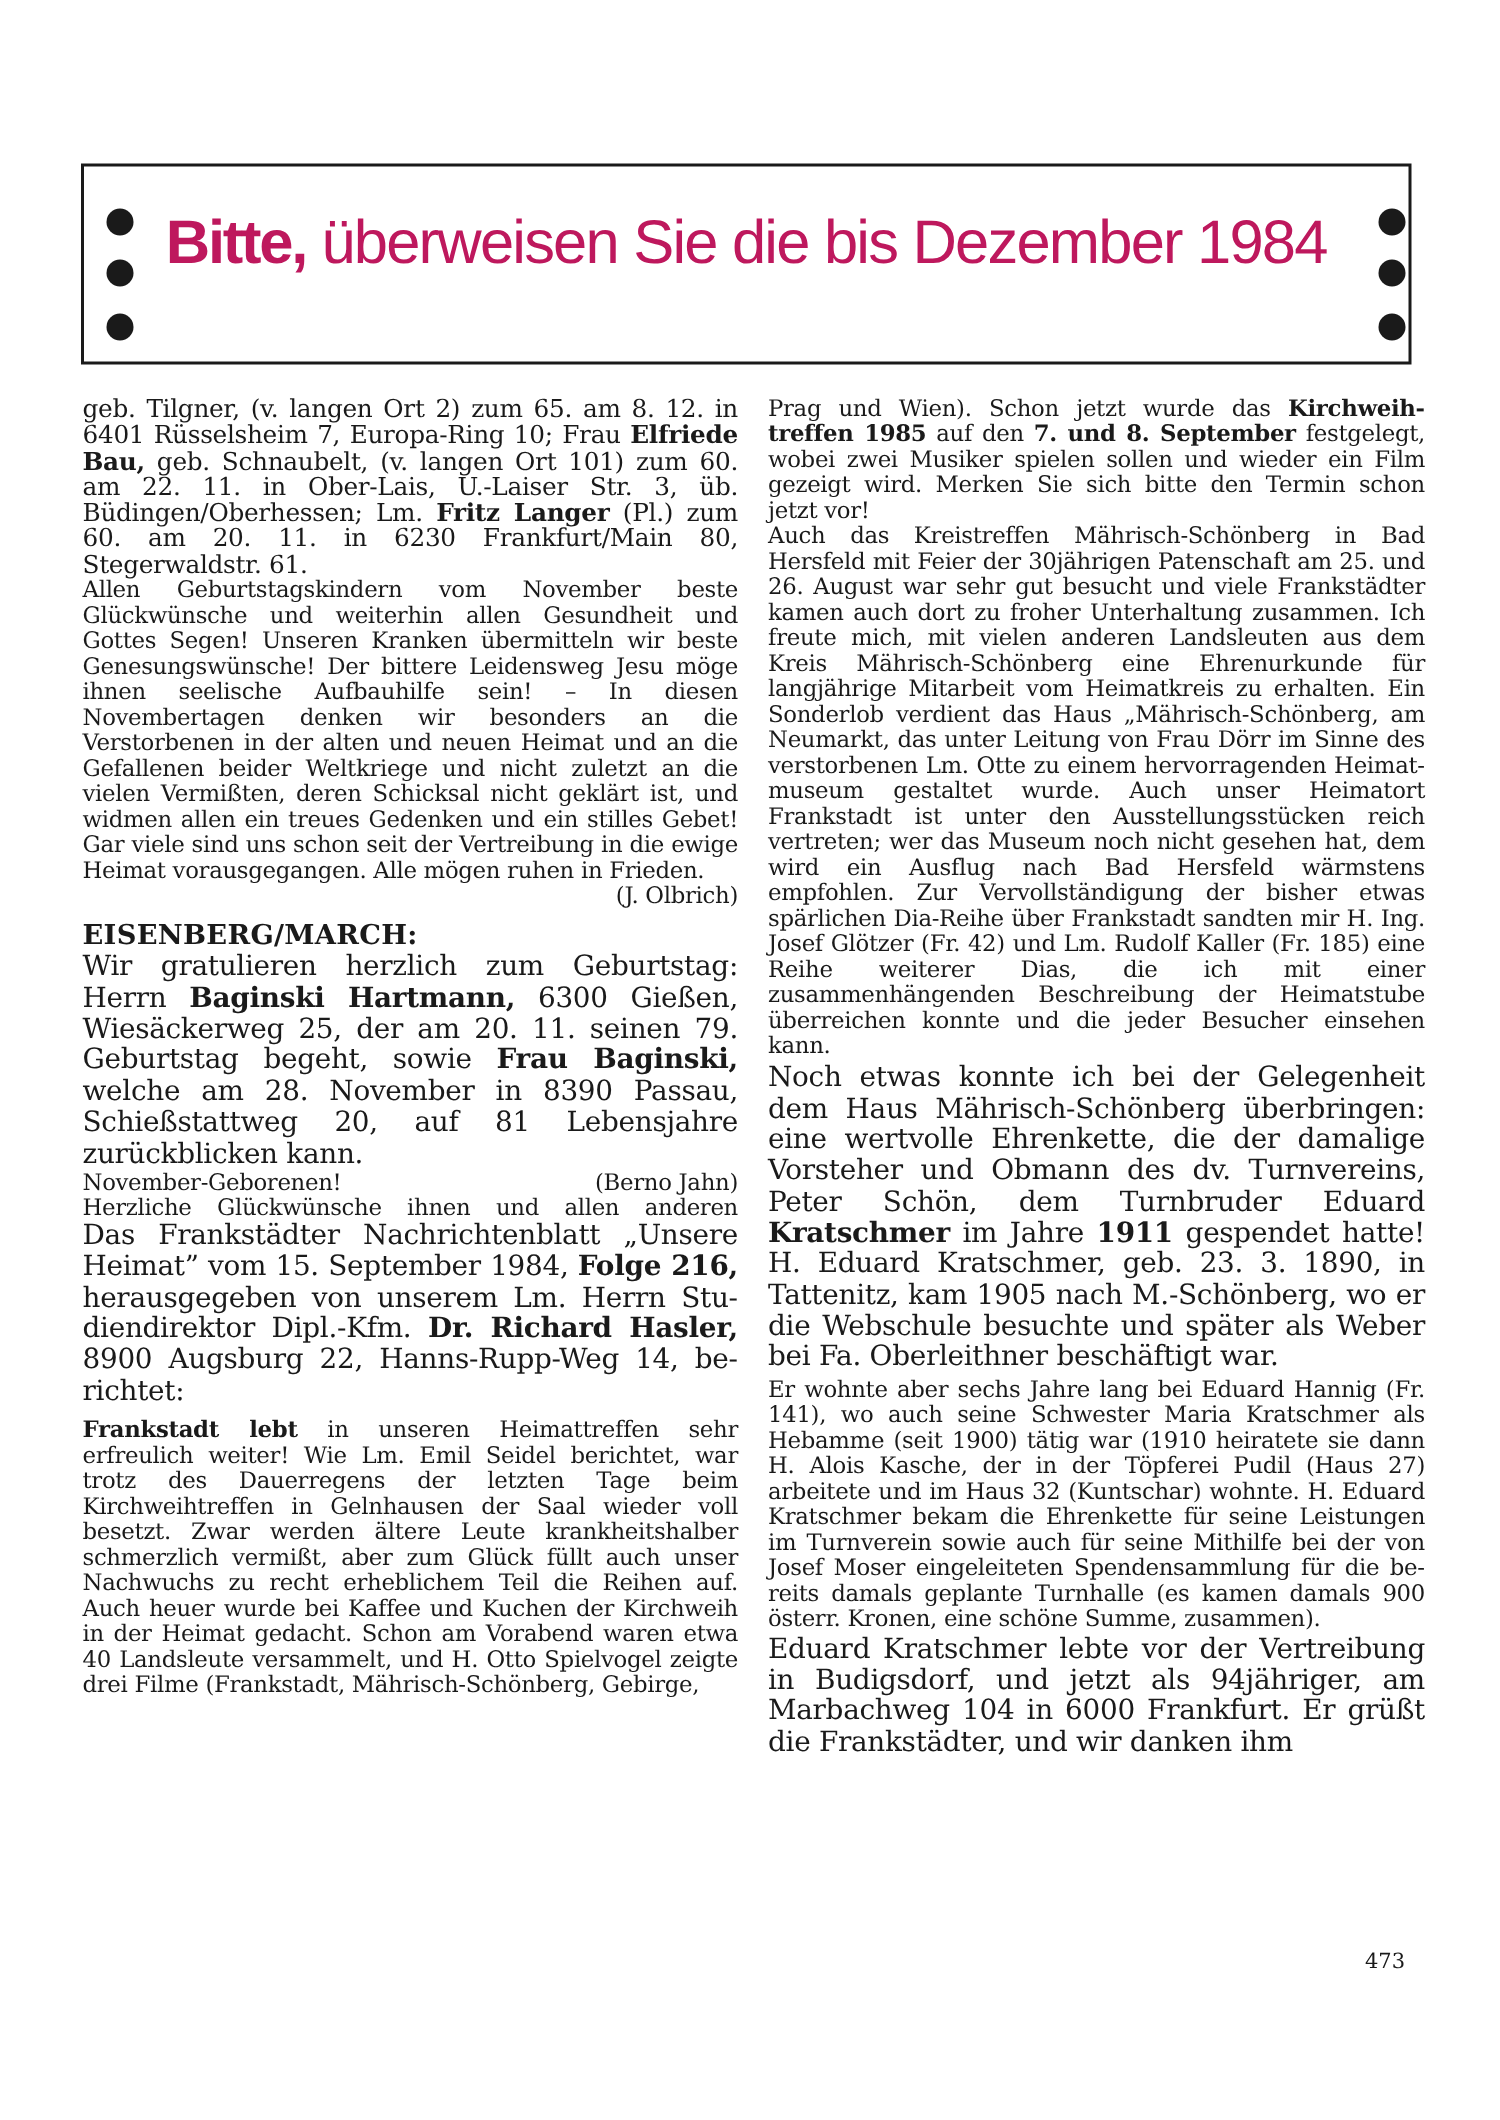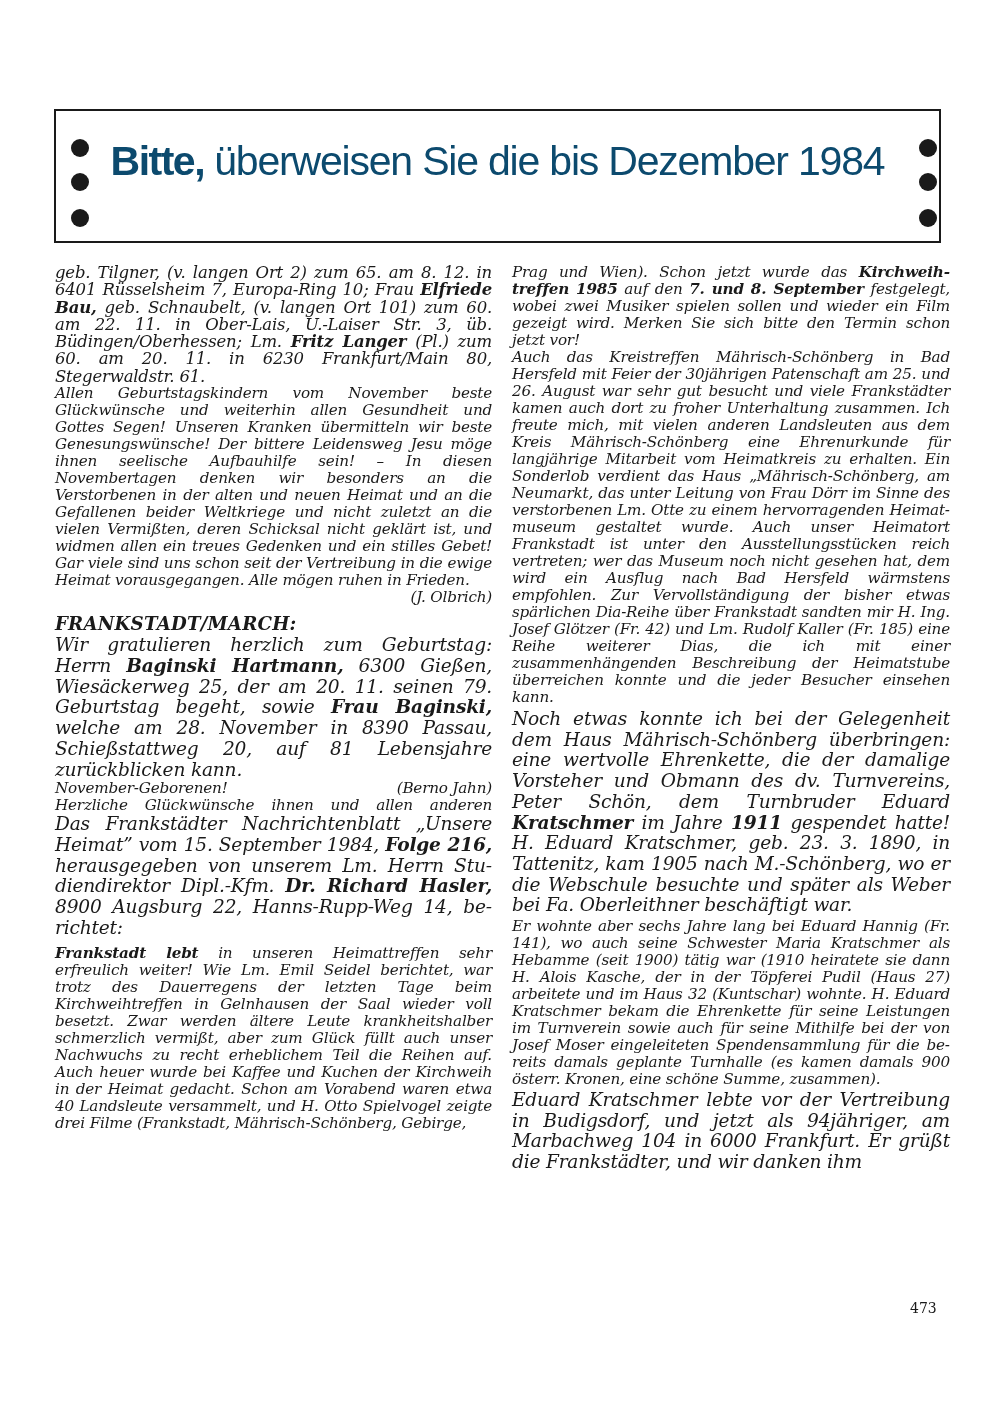--- a/index.html
+++ b/index.html
@@ -27,41 +27,40 @@
     .notice-line {
       position: absolute;
       left: 0;
       width: 100%;
       text-align: center;
       font-family: "Liberation Sans", "DejaVu Sans", sans-serif;
       font-size: 41px;
       letter-spacing: -1.2px;
       line-height: 1;
       white-space: nowrap;
-      color: #0c4a6e;
+      color: #be185d;
     }
     .notice-line.l1 { top: 30px; }
     .notice-line.l2 { top: 80px; }
     .notice-line b { font-weight: bold; letter-spacing: -1.5px; }
     .dot {
       position: absolute;
       width: 18px;
       height: 18px;
       border-radius: 50%;
       background: #1a1a1a;
     }
     .column {
       position: absolute;
       top: 264px;
       width: 437px;
       font-size: 16.5px;
       line-height: 17.3px;
       text-align: justify;
       letter-spacing: -0.2px;
-      font-style: italic;
     }
     .col-left { left: 55px; }
     .col-right { left: 512px; width: 438px; }
     .column p {
       margin: 0;
       hyphens: manual;
     }
     .column b { font-weight: bold; }
     .small {
       font-size: 15.2px;
@@ -103,21 +102,21 @@
   <span class="dot" style="left:863px; top:62px;"></span>
   <span class="dot" style="left:863px; top:98px;"></span>
   <div class="notice-line l1"><b>Bitte,</b><span> überweisen Sie die bis Dezember 1984</span></div>
 </div>
 
 <div class="column col-left">
   <p><span>geb. Tilgner, (v. langen Ort 2) zum 65. am 8. 12. in 6401 Rüsselsheim 7, Europa-Ring 10; Frau </span><b>Elfriede Bau,</b><span> geb. Schnaubelt, (v. langen Ort 101) zum 60. am 22. 11. in Ober-Lais, U.-Laiser Str. 3, üb. Büdingen/Oberhessen; Lm. </span><b>Fritz Langer</b><span> (Pl.) zum 60. am 20. 11. in 6230 Frankfurt/Main 80, Stegerwaldstr. 61.</span></p>
   <p class="small">Allen Geburtstagskindern vom November beste Glückwünsche und weiterhin allen Gesundheit und Gottes Segen! Unseren Kranken übermitteln wir beste Genesungswünsche! Der bittere Leidensweg Jesu möge ihnen seelische Aufbauhilfe sein! – In diesen Novembertagen denken wir besonders an die Verstorbenen in der alten und neuen Heimat und an die Gefallenen beider Weltkriege und nicht zuletzt an die vielen Vermißten, deren Schicksal nicht geklärt ist, und widmen allen ein treues Gedenken und ein stilles Gebet! Gar viele sind uns schon seit der Vertreibung in die ewige Heimat vorausgegangen. Alle mögen ruhen in Frieden.</p>
   <p class="small signature">(J. Olbrich)</p>
 
-  <p class="section-heading">FRANKSTADT/MARCH:</p>
+  <p class="section-heading">EISENBERG/MARCH:</p>
   <p class="large"><span>Wir gratulieren herzlich zum Geburtstag: Herrn </span><b>Baginski Hartmann,</b><span> 6300 Gießen, Wie­säckerweg 25, der am 20. 11. seinen 79. Ge­burtstag begeht, sowie </span><b>Frau Baginski,</b><span> wel­che am 28. November in 8390 Passau, Schieß­stattweg 20, auf 81 Lebensjahre zurück­blicken kann.</span></p>
   <p class="small sig-inline">
       <span>November-Geborenen!</span>
       <span>(Berno Jahn)</span>
     </p>
   <p class="small" style="text-align:justify; text-align-last:justify;">Herzliche Glückwünsche ihnen und allen anderen</p>
 
   <p class="large"><span>Das Frankstädter Nachrichtenblatt „Unsere Heimat” vom 15. September 1984, </span><b>Folge 216,</b><span> herausgegeben von unserem Lm. Herrn Stu­diendirektor Dipl.-Kfm. </span><b>Dr. Richard Hasler,</b><span> 8900 Augsburg 22, Hanns-Rupp-Weg 14, be­richtet:</span></p>
   <p class="small" style="margin-top:6px;"><b>Frankstadt lebt</b><span> in unseren Heimattreffen sehr erfreulich weiter! Wie Lm. Emil Seidel berichtet, war trotz des Dauerregens der letzten Tage beim Kirchweihtreffen in Gelnhausen der Saal wieder voll besetzt. Zwar werden ältere Leute krankheitshalber schmerzlich vermißt, aber zum Glück füllt auch unser Nachwuchs zu recht erheblichem Teil die Reihen auf. Auch heuer wurde bei Kaffee und Kuchen der Kirchweih in der Heimat gedacht. Schon am Vorabend waren etwa 40 Landsleute versammelt, und H. Otto Spielvogel zeigte drei Filme (Frankstadt, Mährisch-Schönberg, Gebirge,</span></p>
 </div>

